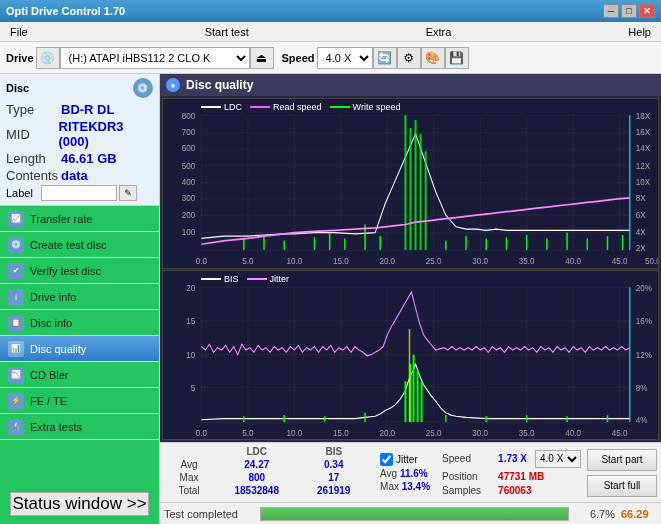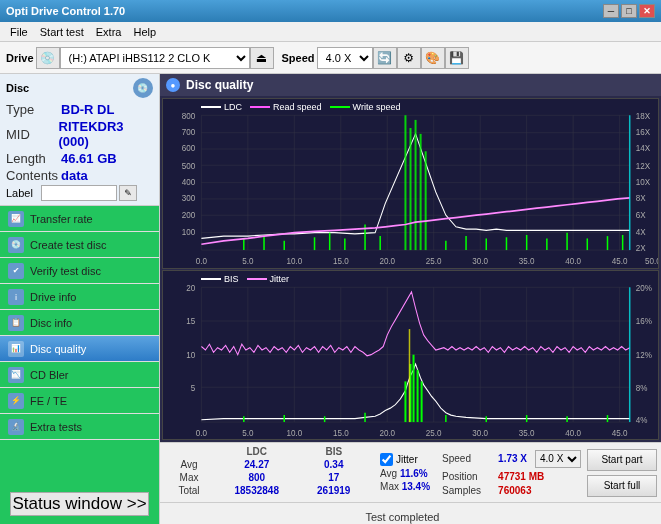--- a/index.html
+++ b/index.html
@@ -44,20 +44,21 @@
 
     
     .menu-bar {
       background: #f0f0f0;
       height: 20px;
       display: flex;
       align-items: center;
       padding: 0 4px;
       border-bottom: 1px solid #ccc;
       font-size: 11px;
+      justify-content: space-between;
     }
     .menu-item {
       padding: 2px 6px;
       cursor: pointer;
       color: #000;
     }
 
     
     .toolbar {
       background: #f5f5f5;
@@ -404,21 +405,21 @@
     }
 
     
     .progress-area {
       background: #f0f0f0;
       border-top: 1px solid #ccc;
       height: 22px;
       display: flex;
       align-items: center;
       padding: 8px 4px;
-      flex-direction: column;
+      gap: 6px;
     }
     .status-text {
       font-size: 11px;
       color: #333;
       width: 90px;
       flex-shrink: 0;
     }
     .progress-bar-container {
       flex: 1;
       height: 14px;

